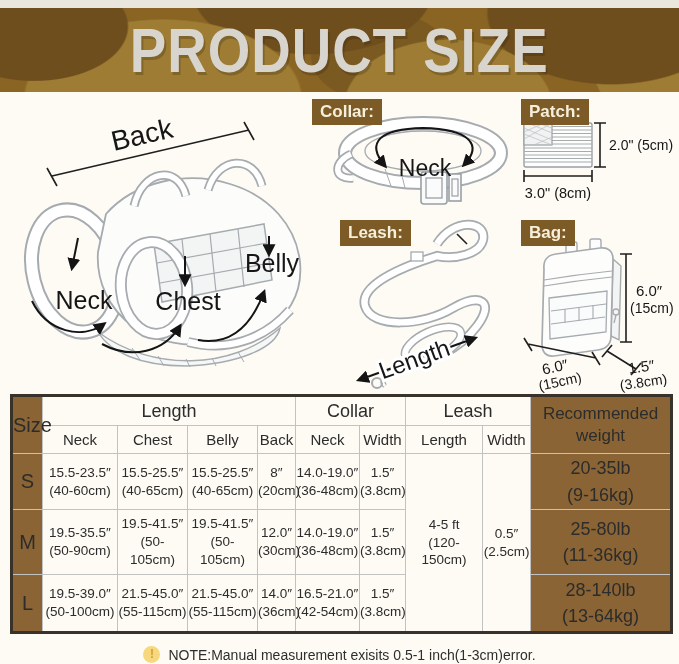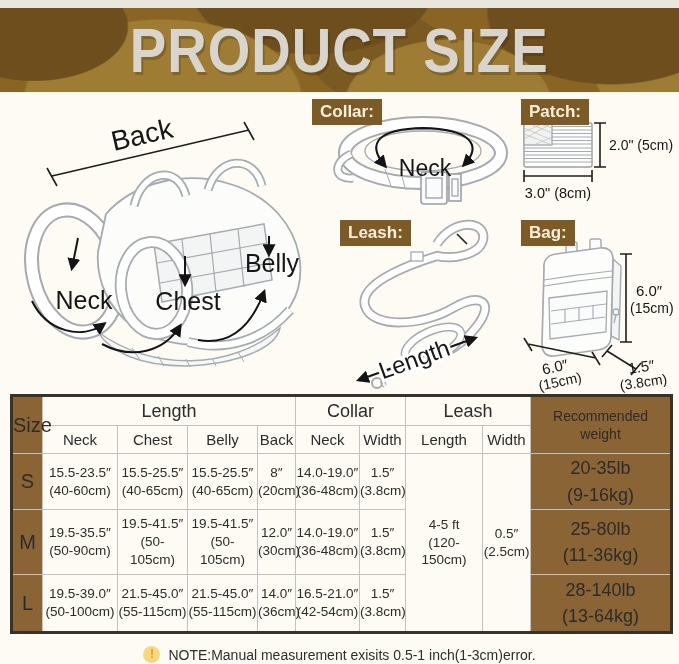--- a/index.html
+++ b/index.html
@@ -34,21 +34,21 @@
   table.size{position:absolute;left:10px;top:386px;width:660px;border-collapse:collapse;
              table-layout:fixed;border:3px solid #39322a;}
   table.size td,table.size th{border:1px solid #c2c2c2;text-align:center;vertical-align:middle;
              padding:0;color:#2c2c2c;font-weight:normal;}
   .grp{font-size:18px;}
   .sub{font-size:15px;}
   .cell{font-size:13.5px;line-height:1.32;}
   .brown{background:#8a6434;color:#f8efd9;}
   .size-hd{font-size:20px;font-weight:bold;}
   .size-lt{font-size:20px;font-weight:bold;}
-  .rec-hd{font-size:14px;font-weight:bold;line-height:1.3;padding:0 16px;}
+  .rec-hd{font-size:17px;font-weight:bold;line-height:1.3;padding:0 16px;}
   .rec-val{font-size:18px;line-height:1.45;}
 
   
   .note{position:absolute;left:0;right:0;top:638px;display:flex;align-items:center;
         justify-content:center;gap:8px;}
   .note-icon{width:17px;height:17px;border-radius:50%;background:#f6d97e;color:#dd9a34;
         font-size:12px;font-weight:bold;line-height:17px;text-align:center;flex:0 0 auto;}
   .note-text{font-family:Liberation Sans, sans-serif;font-size:14px;color:#2e2e2e;}
 </style>
 </head>

